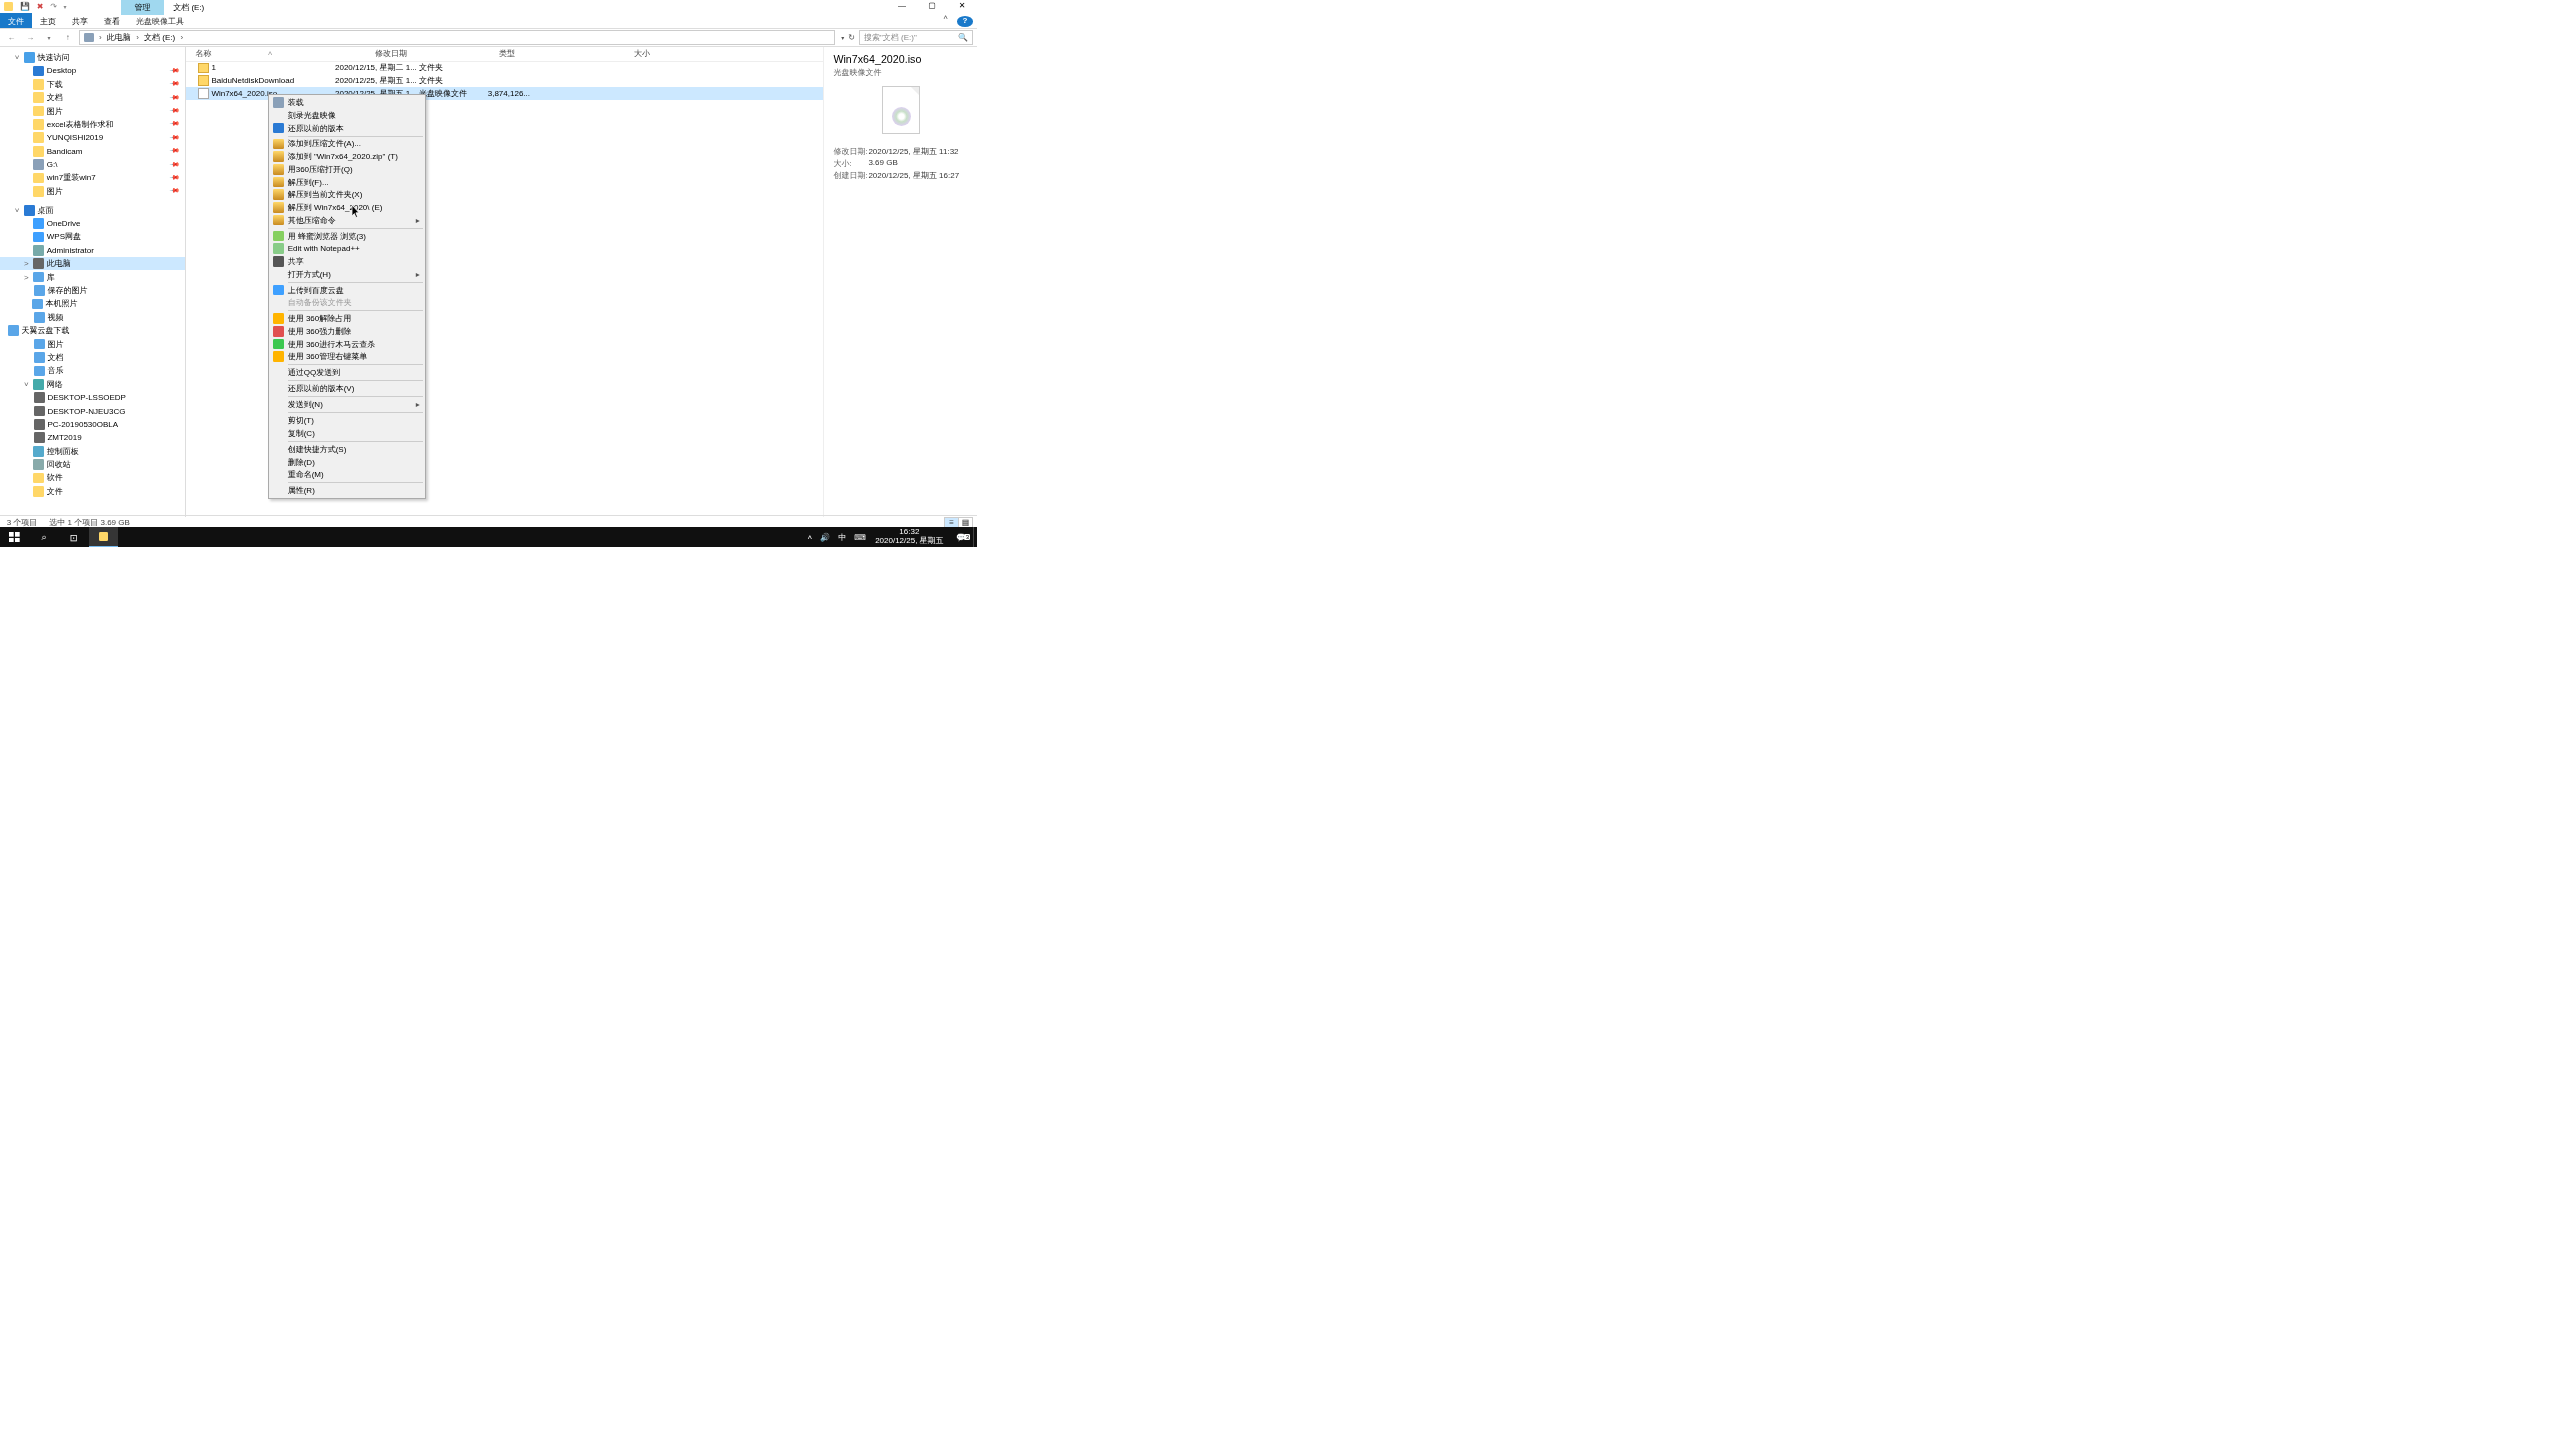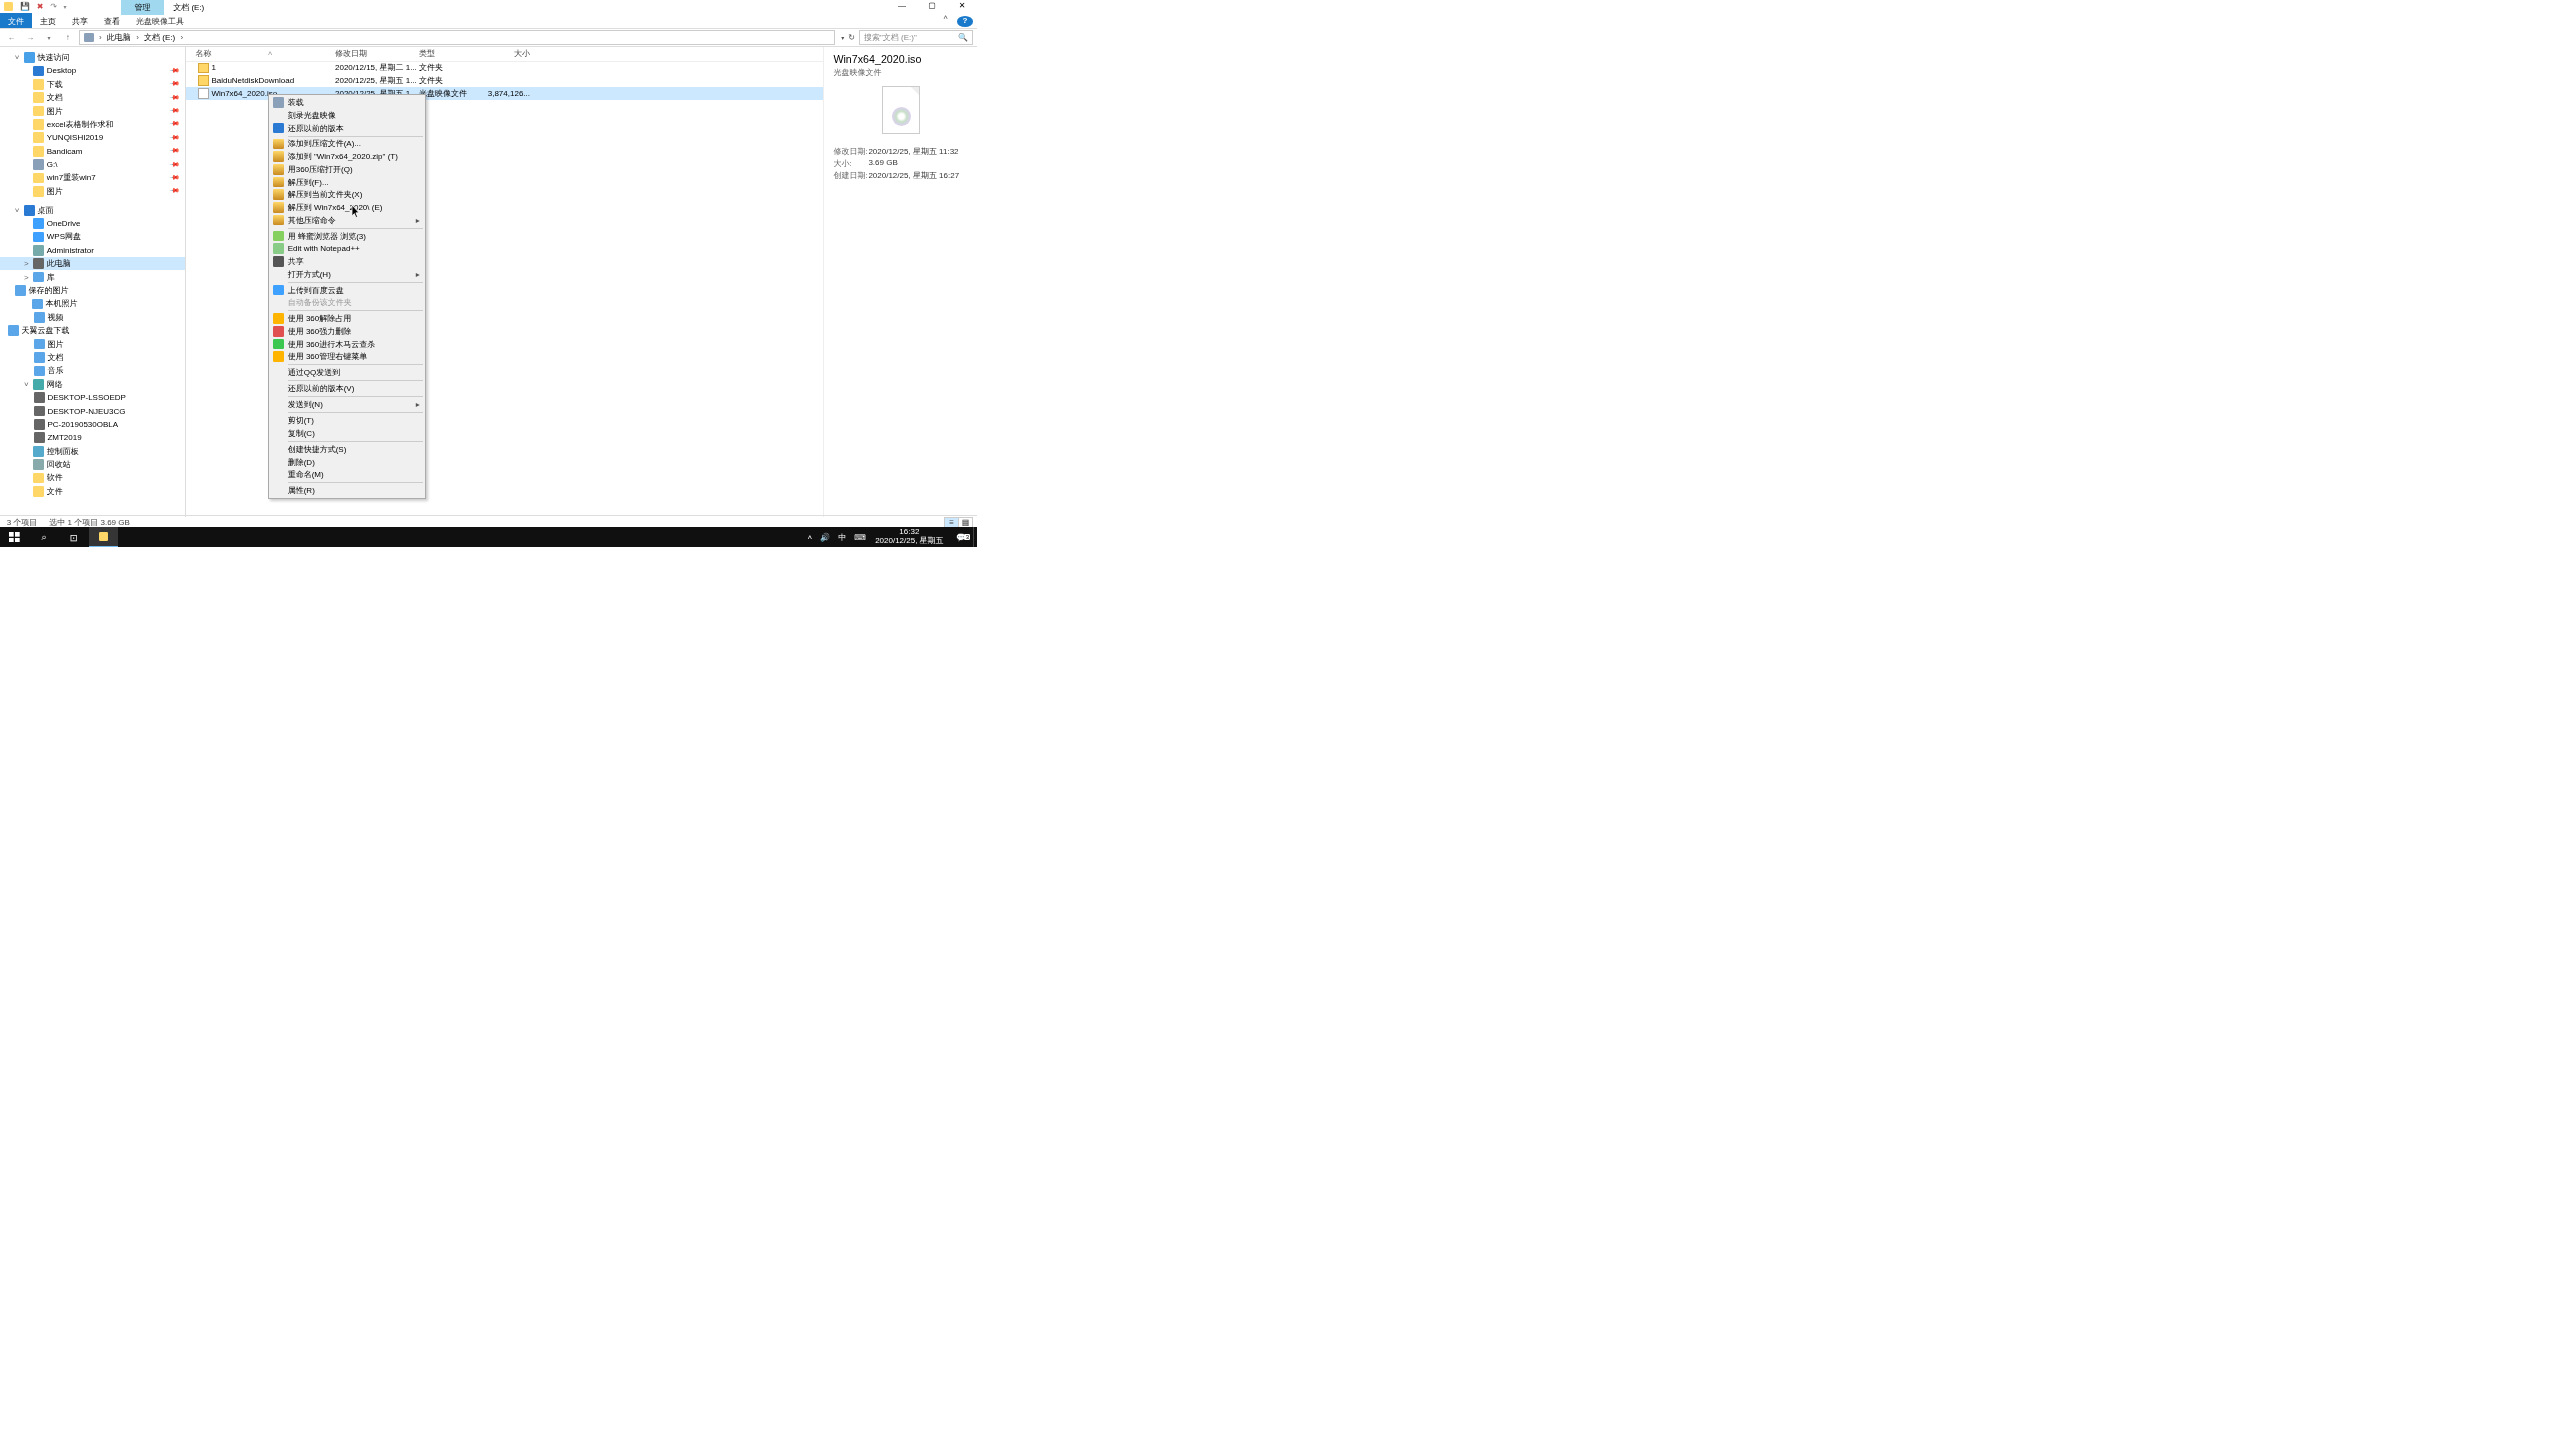--- a/index.html
+++ b/index.html
@@ -36,21 +36,21 @@
 .tree { width: 186px; border-right: 0.7px solid #ddd; overflow: hidden; padding-top: 4px; }
 .tree .node { display: flex; align-items: center; height: 13.4px; padding-left: 8px; gap: 2.7px; }
 .tree .node.sel { background: #cce8ff; }
 .tree .pin { margin-left: auto; margin-right: 5.4px; color: #888; transform: rotate(45deg); font-size: 6.7px; }
 .tree .ico { width: 10.7px; height: 10.7px; display: inline-block; }
 .tree .chev { width: 6.7px; color: #666; }
 .tree .lvl1 { padding-left: 14.8px; }
 .tree .lvl2 { padding-left: 24px; }
 
 
-.filecols { display: flex; height: 14.8px; align-items: center; border-bottom: 0.7px solid #eee; color: #444; }
+.filecols { display: flex; height: 14.8px; align-items: center; border-bottom: 0.7px solid #eee; color: #444; gap: 40px; }
 .col-name { width: 149px; padding-left: 9.4px; }
 .col-date { width: 84px; }
 .col-type { width: 68px; }
 .col-size { width: 47px; text-align: right; padding-right: 4px; }
 
 
 .files { position: relative; }
 .frow { display: flex; height: 12.7px; align-items: center; }
 .frow.sel { background: #cce8ff; }
 .fname { width: 149px; padding-left: 12px; display: flex; align-items: center; gap: 2.7px; white-space: nowrap; overflow: hidden; }
@@ -276,21 +276,21 @@
           <span class="sq pc ico"></span>
           <span>此电脑</span>
         </div>
         <div class="node lvl2 ">
           <span class="chev">˃</span>
           <span class="sq lib ico"></span>
           <span>库</span>
         </div>
       </div>
     <div id="tree-lib">
-        <div class="node" style="padding-left:15px">
+        <div class="node" style="padding-left:34px">
           <span class="sq lib ico"></span>
           <span>保存的图片</span>
         </div>
         <div class="node" style="padding-left:32px">
           <span class="sq lib ico"></span>
           <span>本机照片</span>
         </div>
         <div class="node" style="padding-left:34px">
           <span class="sq lib ico"></span>
           <span>视频</span>

